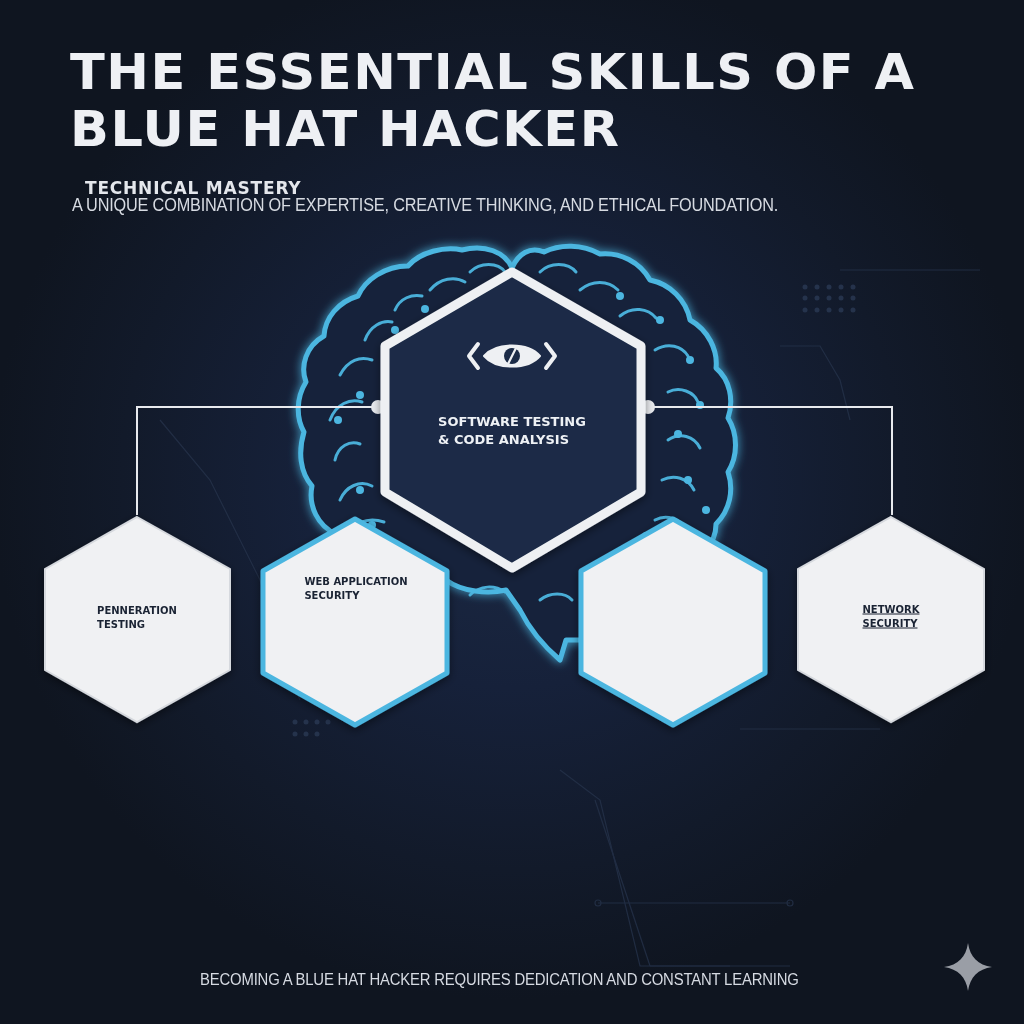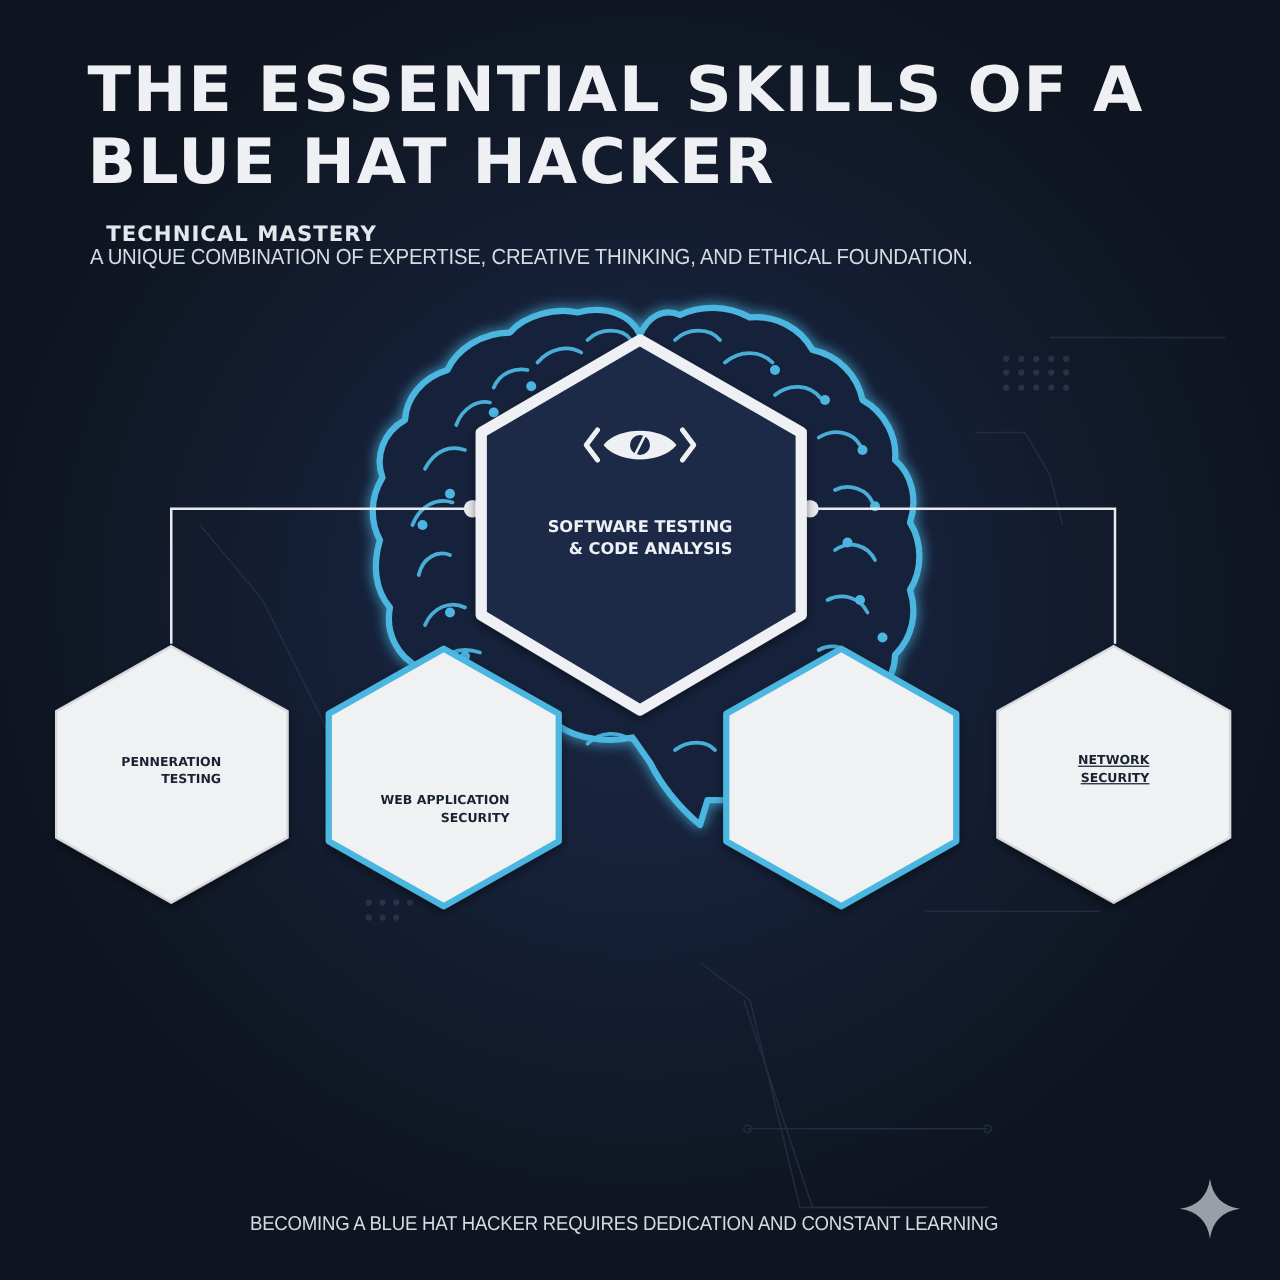--- a/index.html
+++ b/index.html
@@ -59,21 +59,21 @@
       transform-origin: left top;
       letter-spacing: -0.2px;
     }
     svg.diagram {
       position: absolute;
       left: 0;
       top: 0;
     }
     .hex-label {
       position: absolute;
-      text-align: right;
+      text-align: left;
       font-family: "DejaVu Sans", sans-serif;
       font-weight: bold;
       line-height: 1.35;
       text-transform: uppercase;
       transform: translate(-50%, -50%);
       white-space: nowrap;
     }
     .hex-label.dark { color: #1a2333; font-size: 10px; }
     .hex-label.light { color: #eef1f5; font-size: 13px; }
     .hex-label span { display: block; }
@@ -247,21 +247,21 @@
   </svg>
 
   <div class="hex-label light" style="left:512px; top:431px;">
     <span>SOFTWARE TESTING</span>
     <span>&amp; CODE ANALYSIS</span>
   </div>
   <div class="hex-label dark" style="left:137px; top:617px;">
     <span>PENNERATION</span>
     <span>TESTING</span>
   </div>
-  <div class="hex-label dark" style="left:356px; top:648px;">
+  <div class="hex-label dark" style="left:356px; top:588px;">
     <span>WEB APPLICATION</span>
     <span>SECURITY</span>
   </div>
   <div class="hex-label dark" style="left:891px; top:616px;text-decoration:underline;">
     <span>NETWORK</span>
     <span>SECURITY</span>
   </div>
 
   <p class="footer">BECOMING A BLUE HAT HACKER REQUIRES DEDICATION AND CONSTANT LEARNING</p>
 </div>

